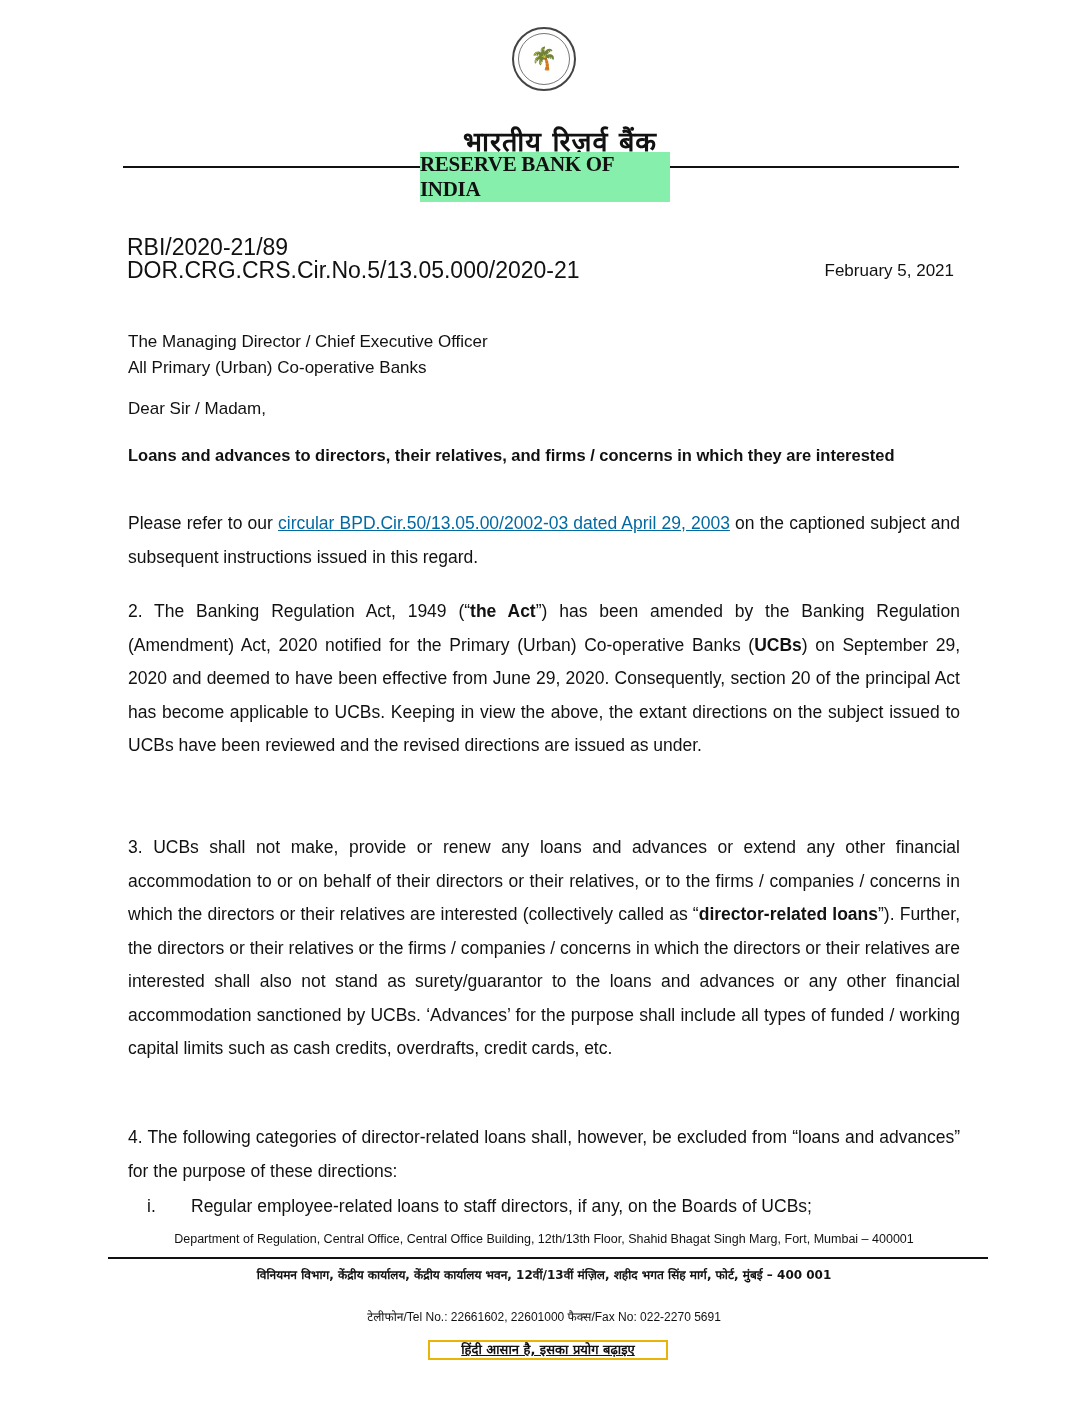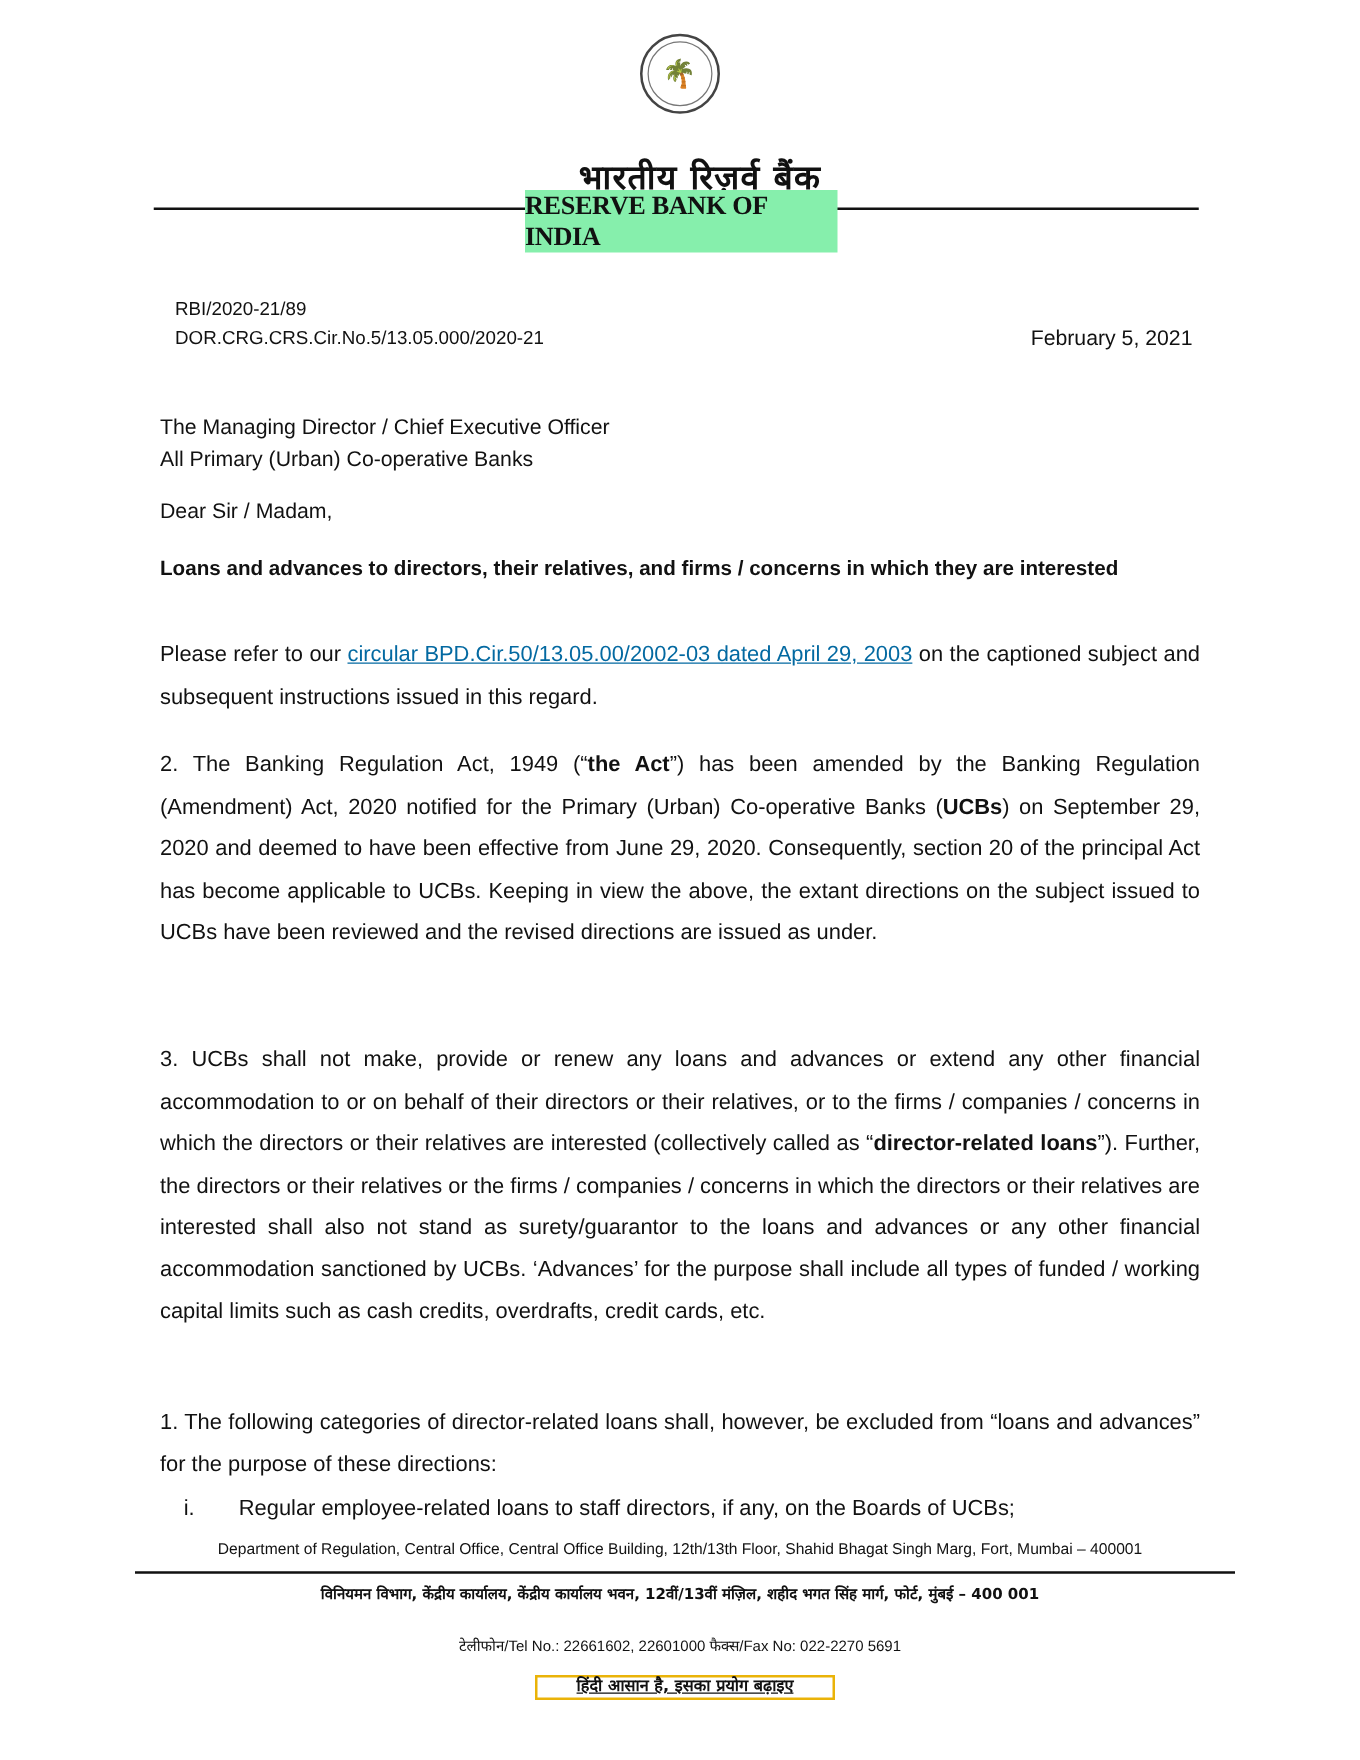--- a/index.html
+++ b/index.html
@@ -30,21 +30,21 @@
   .rbi-name {
     position: absolute; left: 420px; width: 250px; top: 152px; text-align: left;
     font-family: "Liberation Serif", serif; font-weight: bold; font-size: 21px;
     letter-spacing: -0.3px; color: #111; background: #86efac;
   }
   .rbi-url {
     position: absolute; left: 0; width: 1088px; top: 175px; text-align: center;
     font-size: 11px; color: #333;
   }
 
-  .ref { position: absolute; left: 140px; top: 236px; font-size: 15px; line-height: 23px; }
+  .ref { position: absolute; left: 127px; top: 236px; font-size: 23px; line-height: 23px; }
   .date { position: absolute; right: 134px; top: 259px; font-size: 17px; line-height: 23px; }
 
   .addressee { position: absolute; left: 128px; top: 329px; font-size: 17px; line-height: 26px; }
   .salutation { position: absolute; left: 128px; top: 399px; font-size: 17px; }
 
   .subject {
     position: absolute; left: 128px; width: 832px; top: 444px;
     font-size: 16.5px; font-weight: bold; line-height: 23px; text-align: justify;
   }
 
@@ -108,21 +108,21 @@
 </div>
 
 <div class="para p2">
   <span>2. The Banking Regulation Act, 1949 (“</span><b>the Act</b><span>”) has been amended by the Banking Regulation (Amendment) Act, 2020 notified for the Primary (Urban) Co-operative Banks (</span><b>UCBs</b><span>) on September 29, 2020 and deemed to have been effective from June 29, 2020. Consequently, section 20 of the principal Act has become applicable to UCBs. Keeping in view the above, the extant directions on the subject issued to UCBs have been reviewed and the revised directions are issued as under.</span>
 </div>
 
 <div class="para p3">
   <span>3. UCBs shall not make, provide or renew any loans and advances or extend any other financial accommodation to or on behalf of their directors or their relatives, or to the firms / companies / concerns in which the directors or their relatives are interested (collectively called as “</span><b>director-related loans</b><span>”). Further, the directors or their relatives or the firms / companies / concerns in which the directors or their relatives are interested shall also not stand as surety/guarantor to the loans and advances or any other financial accommodation sanctioned by UCBs. ‘Advances’ for the purpose shall include all types of funded / working capital limits such as cash credits, overdrafts, credit cards, etc.</span>
 </div>
 
-<div class="para p4">1. The following categories of director-related loans shall, however, be excluded from “loans and advances” for the purpose of these directions:</div>
+<div class="para p4">4. The following categories of director-related loans shall, however, be excluded from “loans and advances” for the purpose of these directions:</div>
 
 <div class="list-item">
   <span class="num">i.</span><span>Regular employee-related loans to staff directors, if any, on the Boards of UCBs;</span>
 </div>
 
 <div class="footer-rule"></div>
 <div class="footer-line f1">विनियमन विभाग, केंद्रीय कार्यालय, केंद्रीय कार्यालय भवन, 12वीं/13वीं मंज़िल, शहीद भगत सिंह मार्ग, फोर्ट, मुंबई – 400 001</div>
 <div class="footer-line f2">Department of Regulation, Central Office, Central Office Building, 12th/13th Floor, Shahid Bhagat Singh Marg, Fort, Mumbai – 400001</div>
 <div class="footer-line f3">टेलीफोन/Tel No.: 22661602, 22601000 फैक्स/Fax No: 022-2270 5691</div>
 <div class="hindi-banner">हिंदी आसान है, इसका प्रयोग बढ़ाइए</div>

